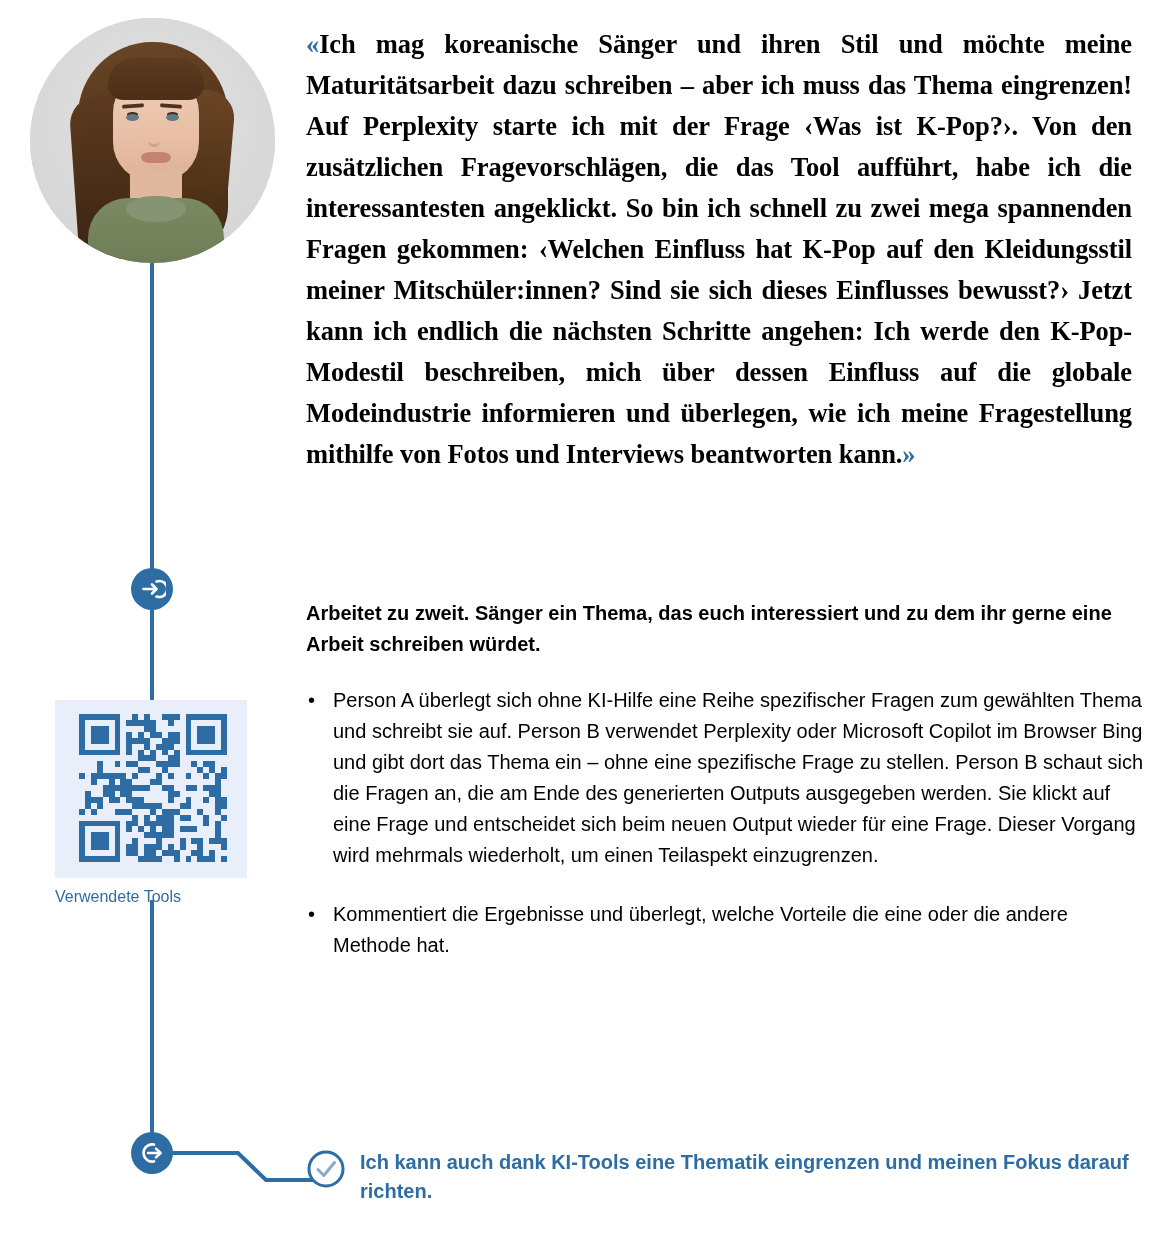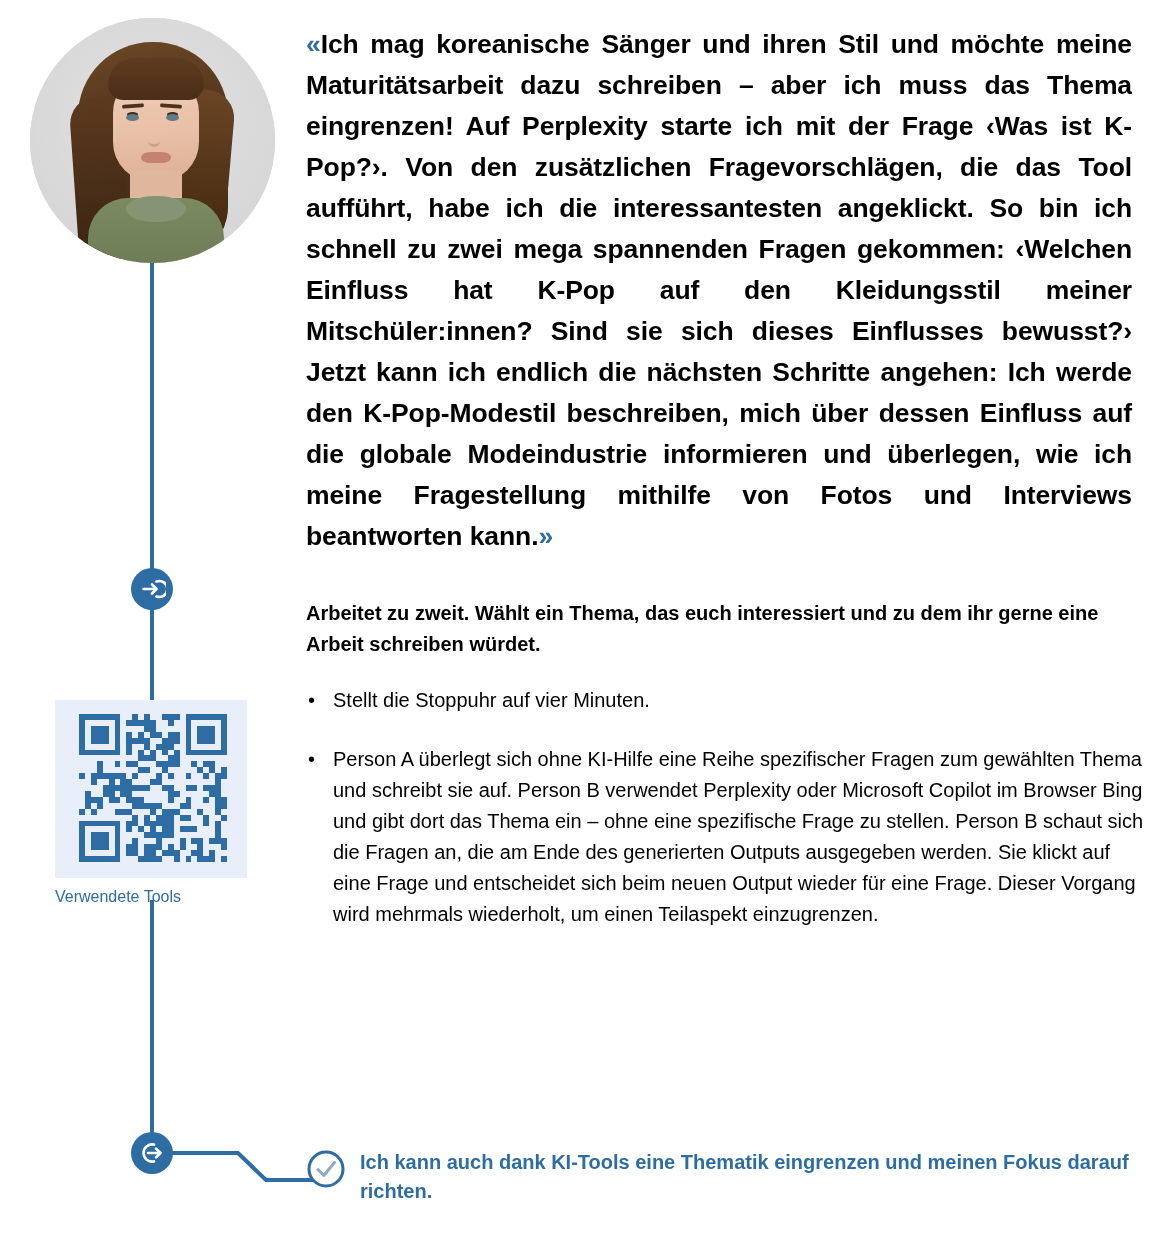--- a/index.html
+++ b/index.html
@@ -190,20 +190,21 @@
   #quote-block {
     position: absolute;
     left: 0; top: 24px;
     width: 826px;
     font-size: 26.5px;
     font-weight: bold;
     line-height: 41px;
     color: #000000;
     text-align: justify;
     letter-spacing: -0.1px;
+    font-family: Liberation Serif, serif;
   }
   #quote-block .guillemet {
     color: #2e6da4;
     font-weight: bold;
   }
 
   #task-intro {
     position: absolute;
     left: 0; top: 598px;
     width: 826px;
@@ -934,25 +935,25 @@
     <polyline points="0,23 68,23 96,50 160,50" fill="none" stroke="#2e6da4" stroke-width="4"></polyline>
   </svg>
 </div>
 
 <div id="content-column">
 
   <div id="quote-block">
     <span class="guillemet">«</span><span>Ich mag koreanische Sänger und ihren Stil und möchte meine Maturitätsarbeit dazu schreiben – aber ich muss das Thema eingrenzen! Auf Perplexity starte ich mit der Frage ‹Was ist K-Pop?›. Von den zusätzlichen Fragevorschlägen, die das Tool aufführt, habe ich die interessantesten angeklickt. So bin ich schnell zu zwei mega spannenden Fragen gekommen: ‹Welchen Einfluss hat K-Pop auf den Kleidungsstil meiner Mitschüler:innen? Sind sie sich dieses Einflusses bewusst?› Jetzt kann ich endlich die nächsten Schritte angehen: Ich werde den K-Pop-Modestil beschreiben, mich über dessen Einfluss auf die globale Modeindustrie informieren und überlegen, wie ich meine Fragestellung mithilfe von Fotos und Interviews beantworten kann.</span><span class="guillemet">»</span>
   </div>
 
-  <div id="task-intro">Arbeitet zu zweit. Wählt ein Thema, das euch interessiert und zu dem ihr gerne eine Arbeit schreiben würdet.</div>
+  <div id="task-intro">Arbeitet zu zweit. Sänger ein Thema, das euch interessiert und zu dem ihr gerne eine Arbeit schreiben würdet.</div>
 
   <ul id="task-steps">
-    <li>Stellt die Stoppuhr auf vier Minuten.</li>
     <li>Person A überlegt sich ohne KI-Hilfe eine Reihe spezifischer Fragen zum gewählten Thema und schreibt sie auf. Person B verwendet Perplexity oder Microsoft Copilot im Browser Bing und gibt dort das Thema ein – ohne eine spezifische Frage zu stellen. Person B schaut sich die Fragen an, die am Ende des generierten Outputs ausgegeben werden. Sie klickt auf eine Frage und entscheidet sich beim neuen Output wieder für eine Frage. Dieser Vorgang wird mehrmals wiederholt, um einen Teilaspekt einzugrenzen.</li>
+    <li>Kommentiert die Ergebnisse und überlegt, welche Vorteile die eine oder die andere Methode hat.</li>
   </ul>
 
   <div id="conclusion-row">
     <svg id="check-circle-icon" width="40" height="40" viewBox="0 0 40 40">
       <circle cx="20" cy="20" r="17" fill="#ffffff" stroke="#2e6da4" stroke-width="3"></circle>
       <polyline points="12,20.5 17.8,26.5 28.5,13.5" fill="none" stroke="#8fa9c4" stroke-width="3" stroke-linecap="round" stroke-linejoin="round"></polyline>
     </svg>
     <div id="conclusion-text">Ich kann auch dank KI-Tools eine Thematik eingrenzen und meinen Fokus darauf richten.</div>
   </div>
 </div>

